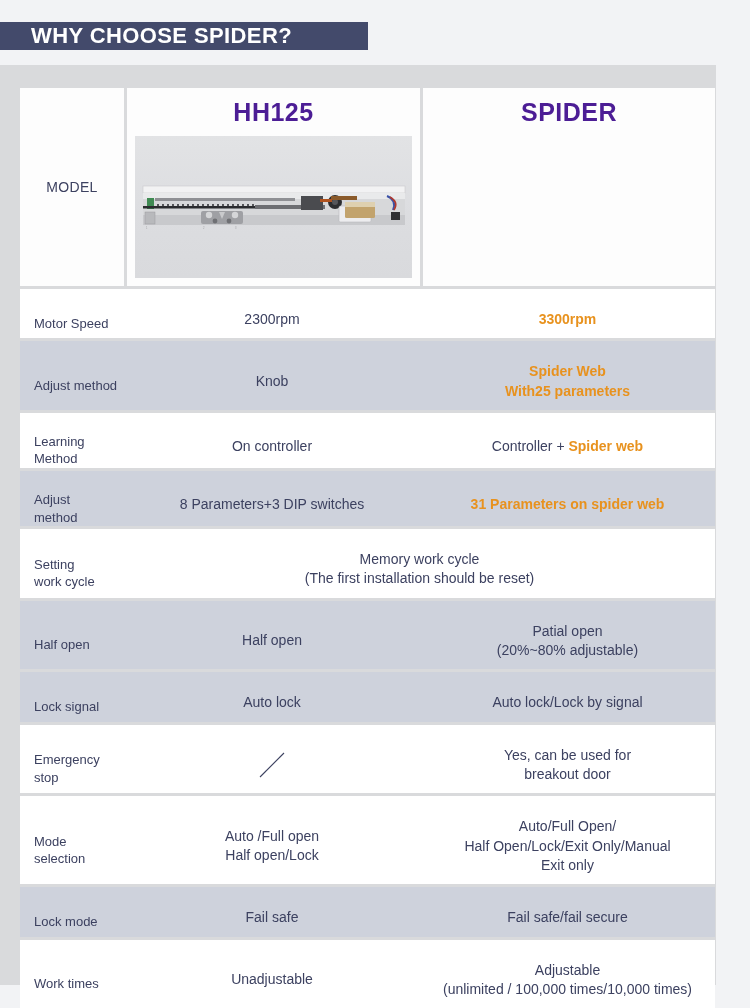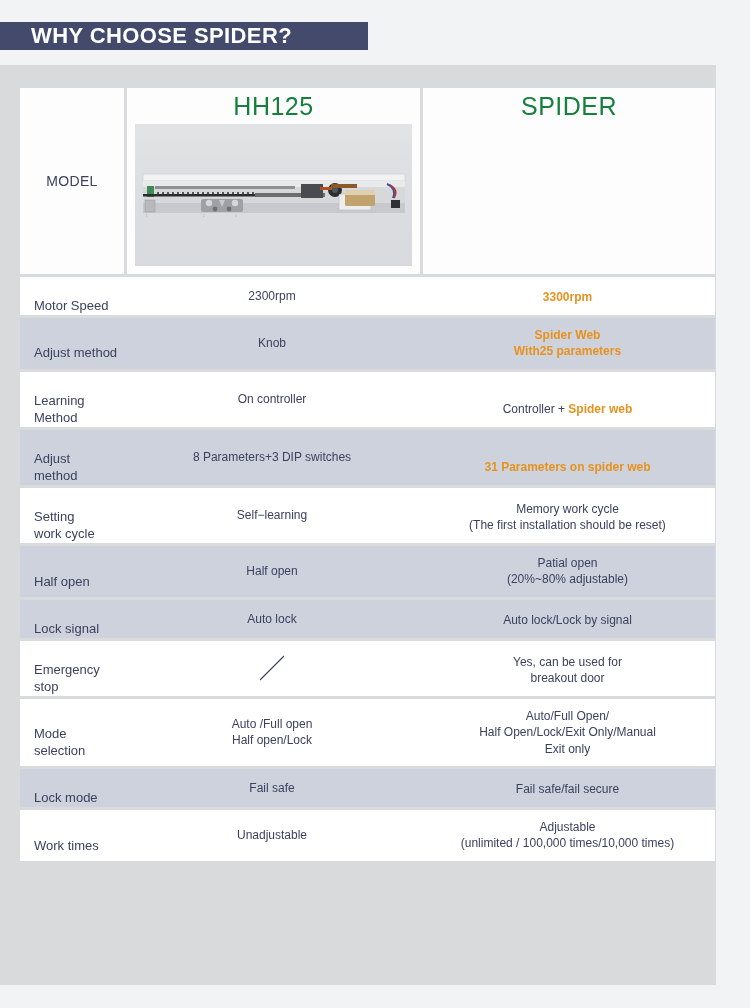--- a/index.html
+++ b/index.html
@@ -78,26 +78,27 @@
     line-height: 1.35;
     margin-top: 20px;
   }
   .cell-a, .cell-b {
     flex: 1 1 0;
     display: flex;
     align-items: center;
     justify-content: center;
     text-align: center;
     color: #3c4160;
-    font-size: 12px;
+    font-size: 14px;
     line-height: 1.38;
     padding: 9px 6px;
+    margin-top: 12px;
   }
   .cell-a { flex: 0 0 296px; }
-  .cell-b { flex: 1 1 auto; align-items: flex-end; }
+  .cell-b { flex: 1 1 auto; }
 
   .orange      { color: #e8921e; font-weight: bold; }
   .orange-in   { color: #e8921e; font-weight: bold; }
 
   
   .model-label {
     flex: 0 0 104px;
     background: #fdfdfd;
     display: flex;
     align-items: center;
@@ -109,27 +110,28 @@
   .model-col {
     background: #fdfdfd;
     display: flex;
     flex-direction: column;
     padding: 0;
   }
   .model-col.a { flex: 0 0 293px; }
   .model-col.b { flex: 1 1 auto; align-items: center; }
 
   .model-name {
-    height: 36px;
+    height: 48px;
     display: flex;
     align-items: center;
     justify-content: center;
-    color: #15803d;
+    color: #4c1d95;
     font-size: 25px;
     letter-spacing: .5px;
+    font-weight: bold;
   }
   .photo-frame {
     margin: 0 8px 8px 8px;
     height: 142px;
     background: linear-gradient(180deg,#e2e3e5 0%,#dcdde0 55%,#d9dadd 100%);
     position: relative;
     overflow: hidden;
   }
   .photo-frame svg { position: absolute; inset: 0; width: 100%; height: 100%; }
 
@@ -313,21 +315,20 @@
     </div>
   </div>
 
   <div class="row white">
     <div class="cell-label">
       <div>
         <div>Setting</div>
         <div>work cycle</div>
       </div>
     </div>
-    <div class="cell-a">Self−learning</div>
     <div class="cell-b">
       <div>
         <div>Memory work cycle</div>
         <div>(The first installation should be reset)</div>
       </div>
     </div>
   </div>
 
   <div class="row shaded">
     <div class="cell-label">Half open</div>

